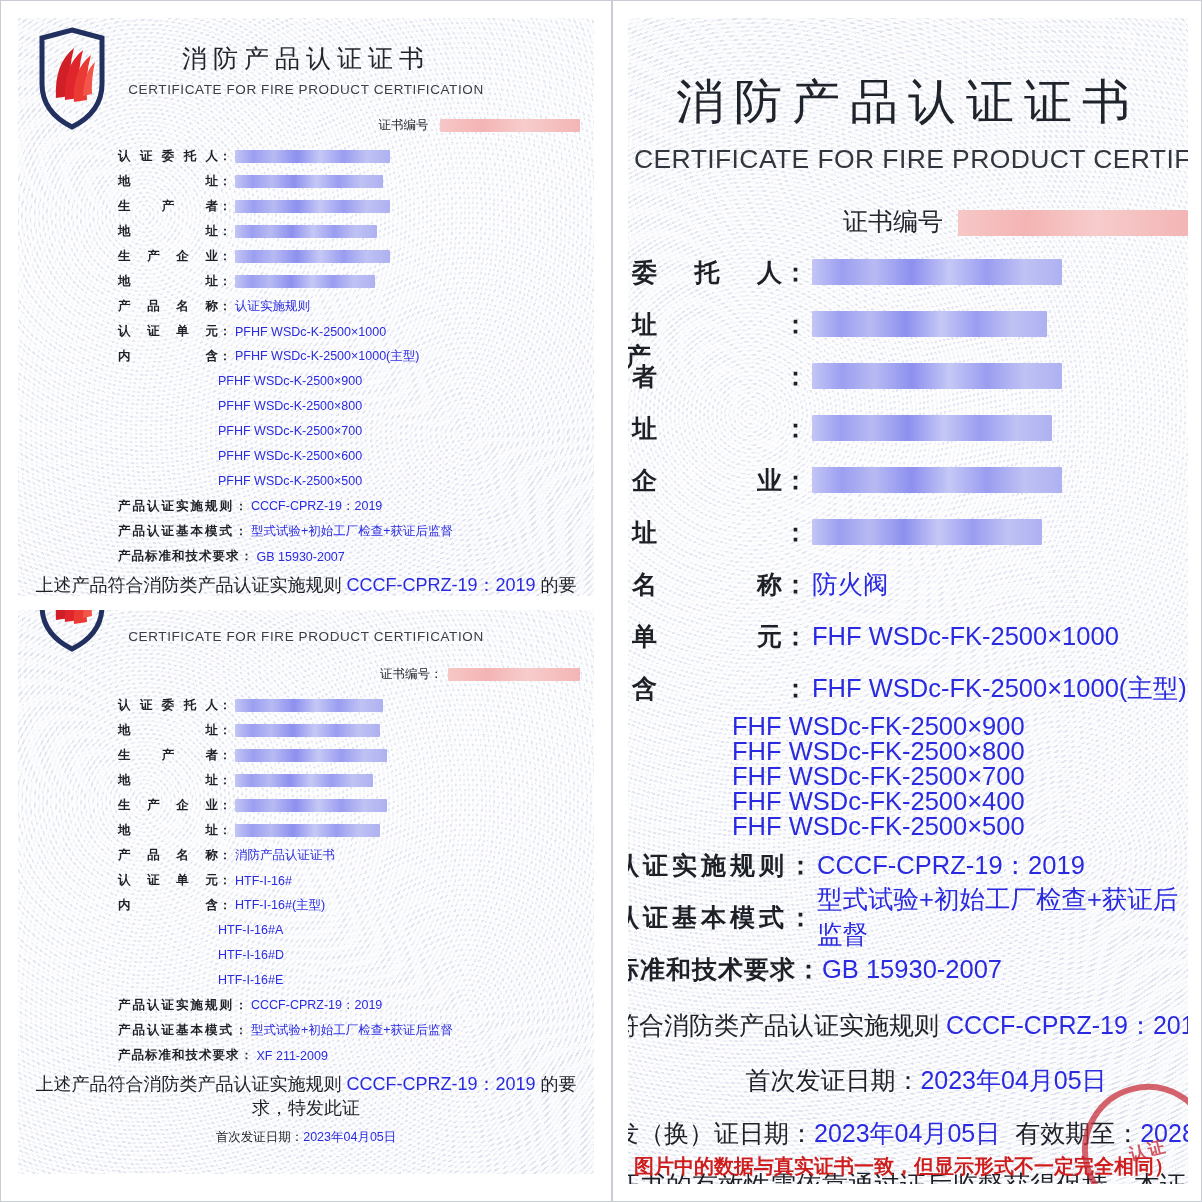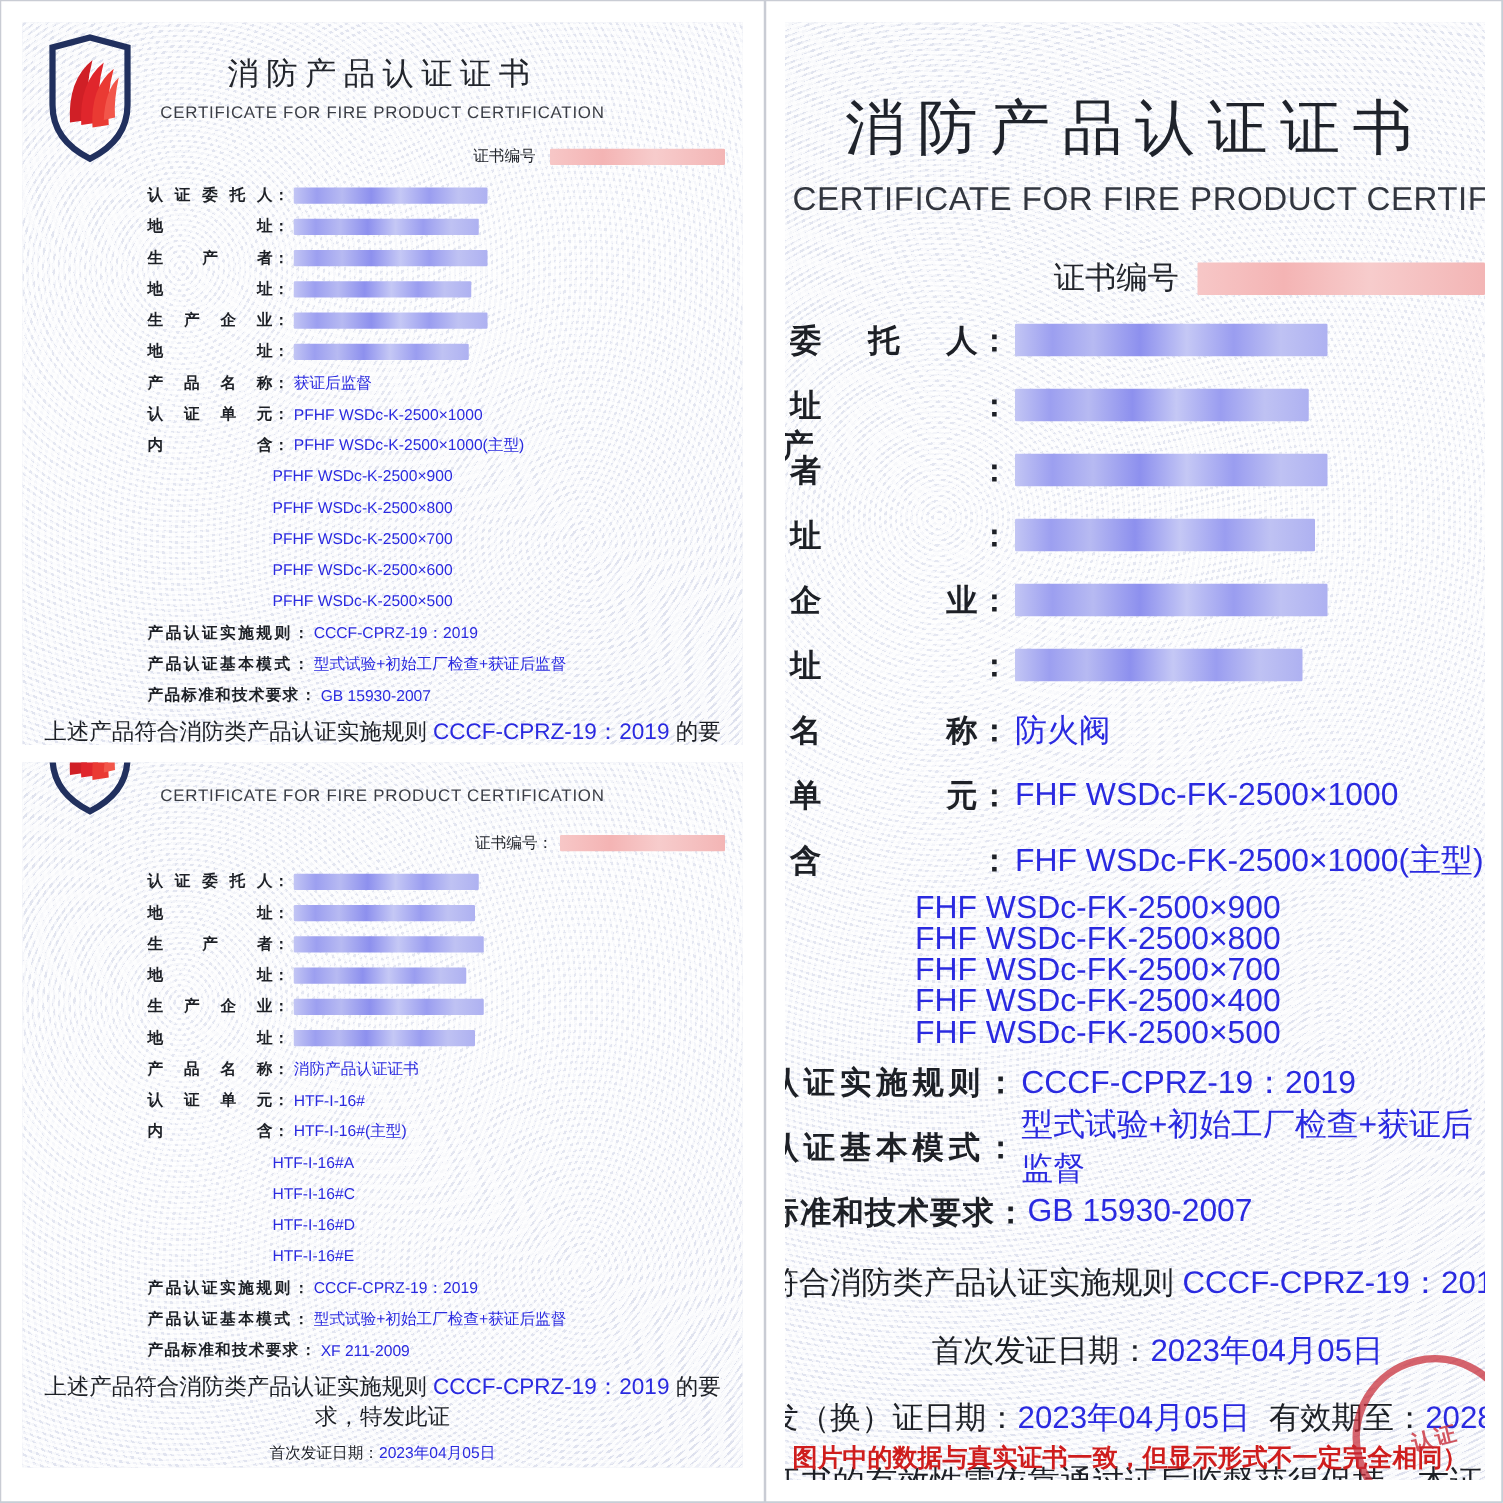--- a/index.html
+++ b/index.html
@@ -186,21 +186,21 @@
           <span class="redact" style="width: 140px;"></span>
         </div>
         <div class="row">
           <div class="lbl" style="width: 100px; flex: 0 0 100px;">
             <span>产</span>
             <span>品</span>
             <span>名</span>
             <span>称</span>
           </div>
           <div class="colon">：</div>
-          <div class="val">获证后监督</div>
+          <div class="val">认证实施规则</div>
         </div>
         <div class="row">
           <div class="lbl" style="width: 100px; flex: 0 0 100px;">
             <span>认</span>
             <span>证</span>
             <span>单</span>
             <span>元</span>
           </div>
           <div class="colon">：</div>
           <div class="val">PFHF WSDc-K-2500×1000</div>
@@ -343,21 +343,20 @@
           <div class="lbl" style="width: 100px; flex: 0 0 100px;">
             <span>内</span>
             <span>含</span>
           </div>
           <div class="colon">：</div>
           <div class="val">HTF-I-16#(主型)</div>
         </div>
       </div>
     <div class="sub-rows" id="bot-subs">
         <div class="val">HTF-I-16#A</div>
-        <div class="val">HTF-I-16#C</div>
         <div class="val">HTF-I-16#D</div>
         <div class="val">HTF-I-16#E</div>
       </div>
 
     <div class="rows" style="margin-top:0;">
       <div class="row">
         <div class="lbl" style="width:auto;flex:none;letter-spacing:2px;">产品认证实施规则</div>
         <div class="colon">：</div>
         <div class="val">CCCF-CPRZ-19：2019</div>
       </div>

